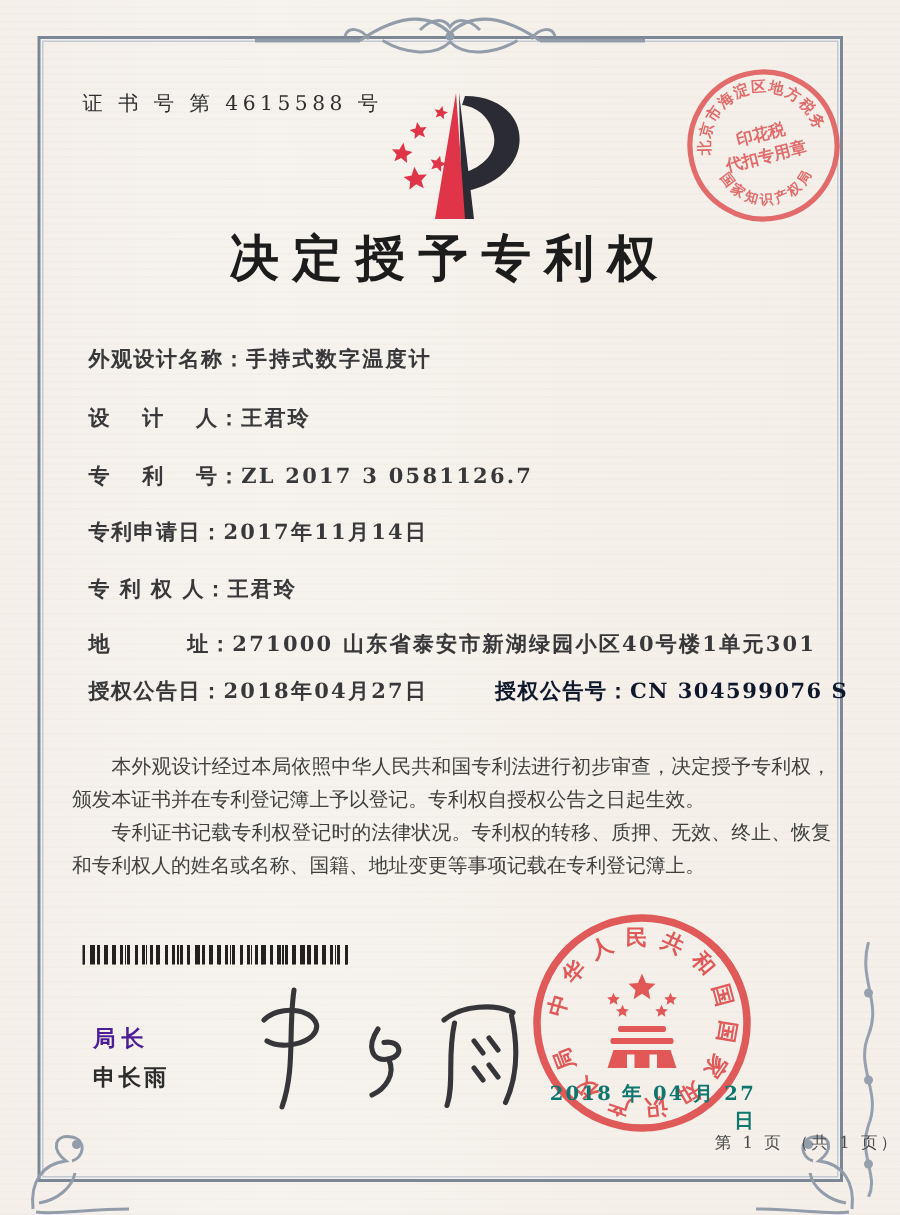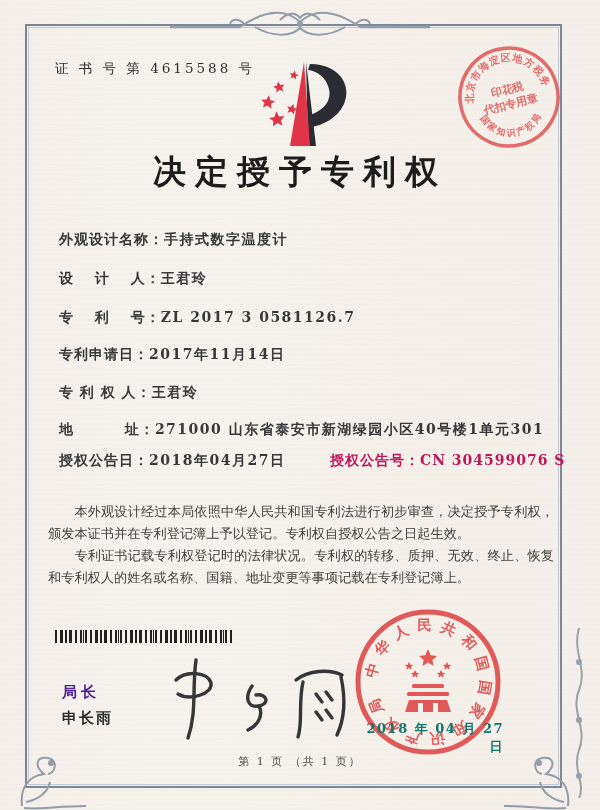--- a/index.html
+++ b/index.html
@@ -23,38 +23,38 @@
   .orn-bl{left:18px;bottom:0;}
   .orn-br{right:28px;bottom:0;transform:scaleX(-1);}
   .orn-right{right:4px;top:628px;}
   .cert-no{position:absolute;left:55px;top:60px;font-size:13.5px;letter-spacing:3px;color:#2e2e2e;}
   .logo{position:absolute;left:248px;top:54px;}
   .tax-stamp{position:absolute;left:452px;top:40px;transform:rotate(-14deg);opacity:.88;}
   .title{position:absolute;left:0;top:150px;width:100%;text-align:center;
     font-size:33px;font-weight:bold;letter-spacing:9px;color:#1c1c1c;}
   .row{position:absolute;left:59px;font-size:14px;font-weight:600;color:#38383a;letter-spacing:1px;white-space:nowrap;}
   .row .val{letter-spacing:1.5px;}
-  .grant-no{position:absolute;left:330px;font-size:14px;font-weight:600;color:#be185d;letter-spacing:1px;}
+  .grant-no{position:absolute;left:330px;font-size:14px;font-weight:600;color:#0f172a;letter-spacing:1px;}
   .paras{position:absolute;left:48px;top:472px;width:506px;font-size:13.2px;line-height:1.66;
     text-align:justify;color:#40403f;margin-top:29px;}
   .paras p{margin:0;text-indent:2em;font-weight:500;}
   .barcode{position:absolute;left:55px;top:630px;width:178px;height:13px;
     background:
       repeating-linear-gradient(90deg,#23211f 0 2px,rgba(0,0,0,0) 2px 5px),
       repeating-linear-gradient(90deg,#23211f 0 1px,rgba(0,0,0,0) 1px 7px);
   }
   .director{position:absolute;left:62px;top:683px;font-family:"Liberation Sans","DejaVu Sans",sans-serif;
     font-size:15px;font-weight:bold;letter-spacing:4px;color:#4c1d95;}
   .director-name{position:absolute;left:62px;top:709px;font-family:"Liberation Sans","DejaVu Sans",sans-serif;
     font-size:15px;font-weight:bold;letter-spacing:2px;color:#2c2c2c;}
   .signature{position:absolute;left:160px;top:650px;}
   .main-seal{position:absolute;left:352px;top:606px;opacity:.9;}
   .seal-date{position:absolute;left:352px;top:720px;width:152px;text-align:right;
     font-size:13px;font-weight:bold;letter-spacing:1.5px;color:#0f766e;z-index:3;}
-  .footer{position:absolute;left:0;top:754px;width:100%;text-align:center;font-size:11px;
+  .footer{position:absolute;left:0;top:754px;width:100%;text-align:right;font-size:11px;
     letter-spacing:2px;color:#4a4a4a;}
 </style>
 </head>
 <body>
 
 <div class="frame"></div>
 
 <svg class="ornament orn-top" width="260" height="42" viewBox="0 0 260 42">
   <g fill="none" stroke="#939daa" stroke-width="2">
     <path d="M0,25 H70 M190,25 H260" stroke-width="2.5"></path>

